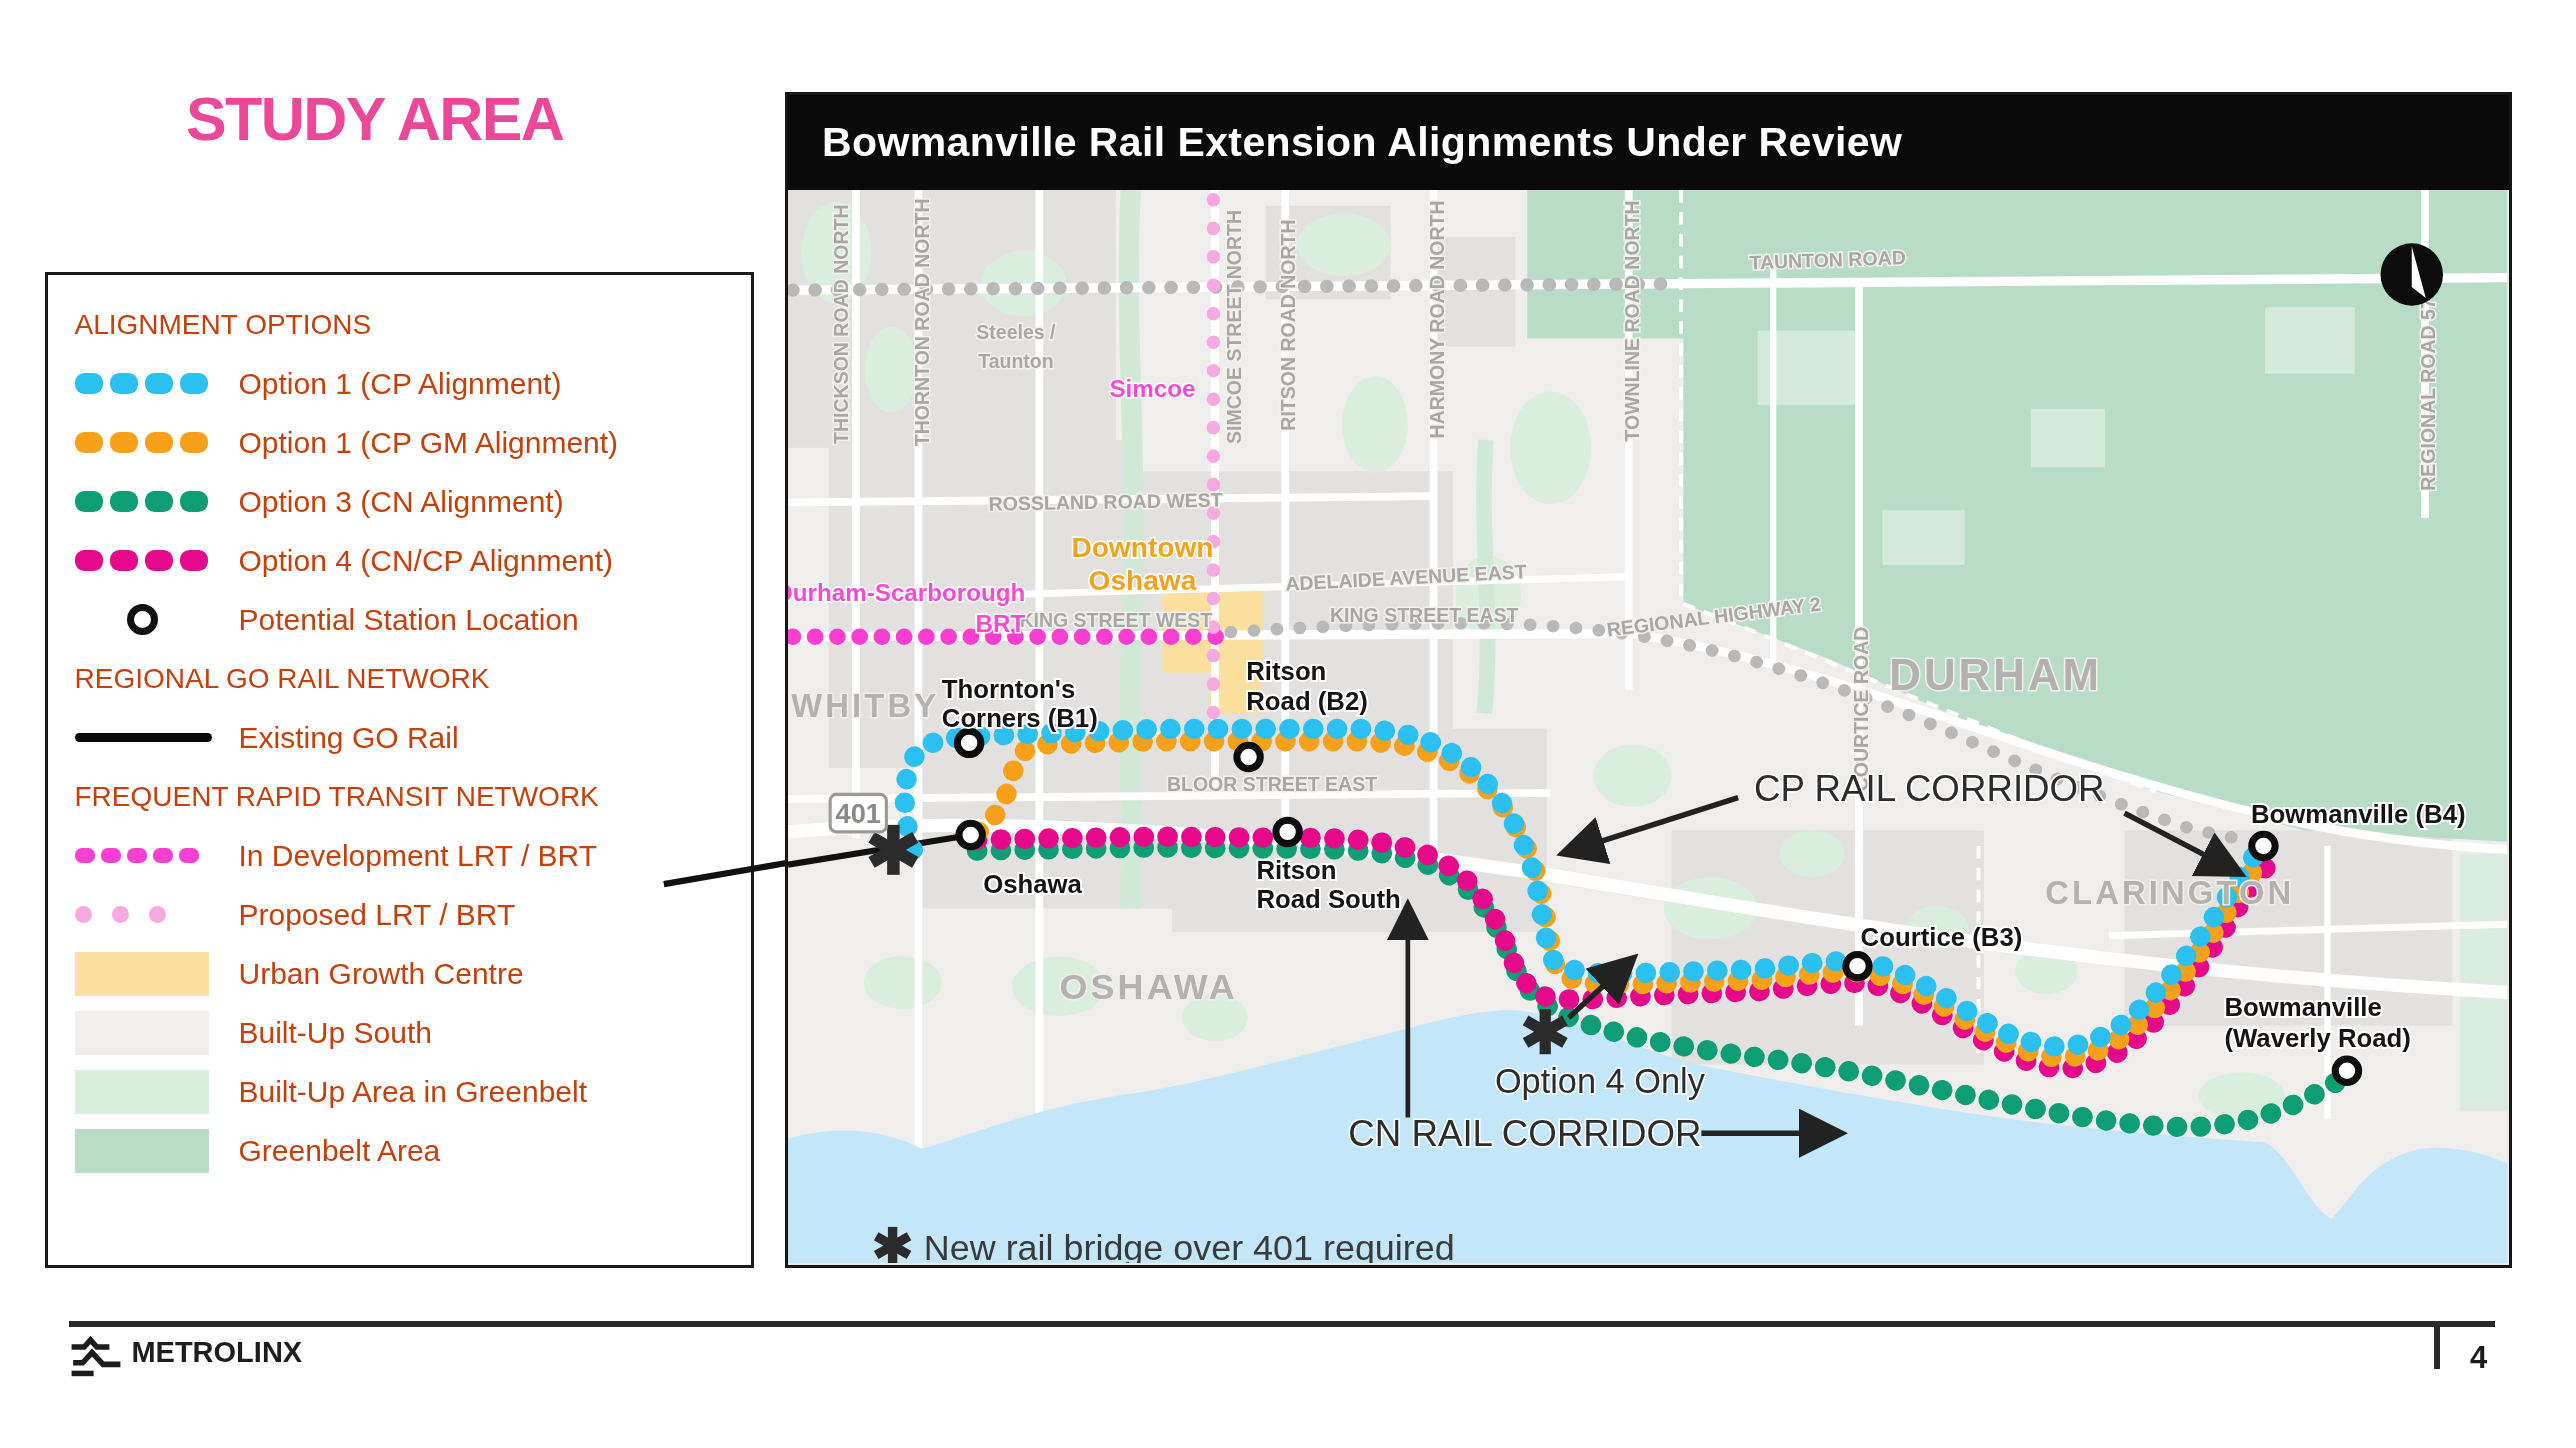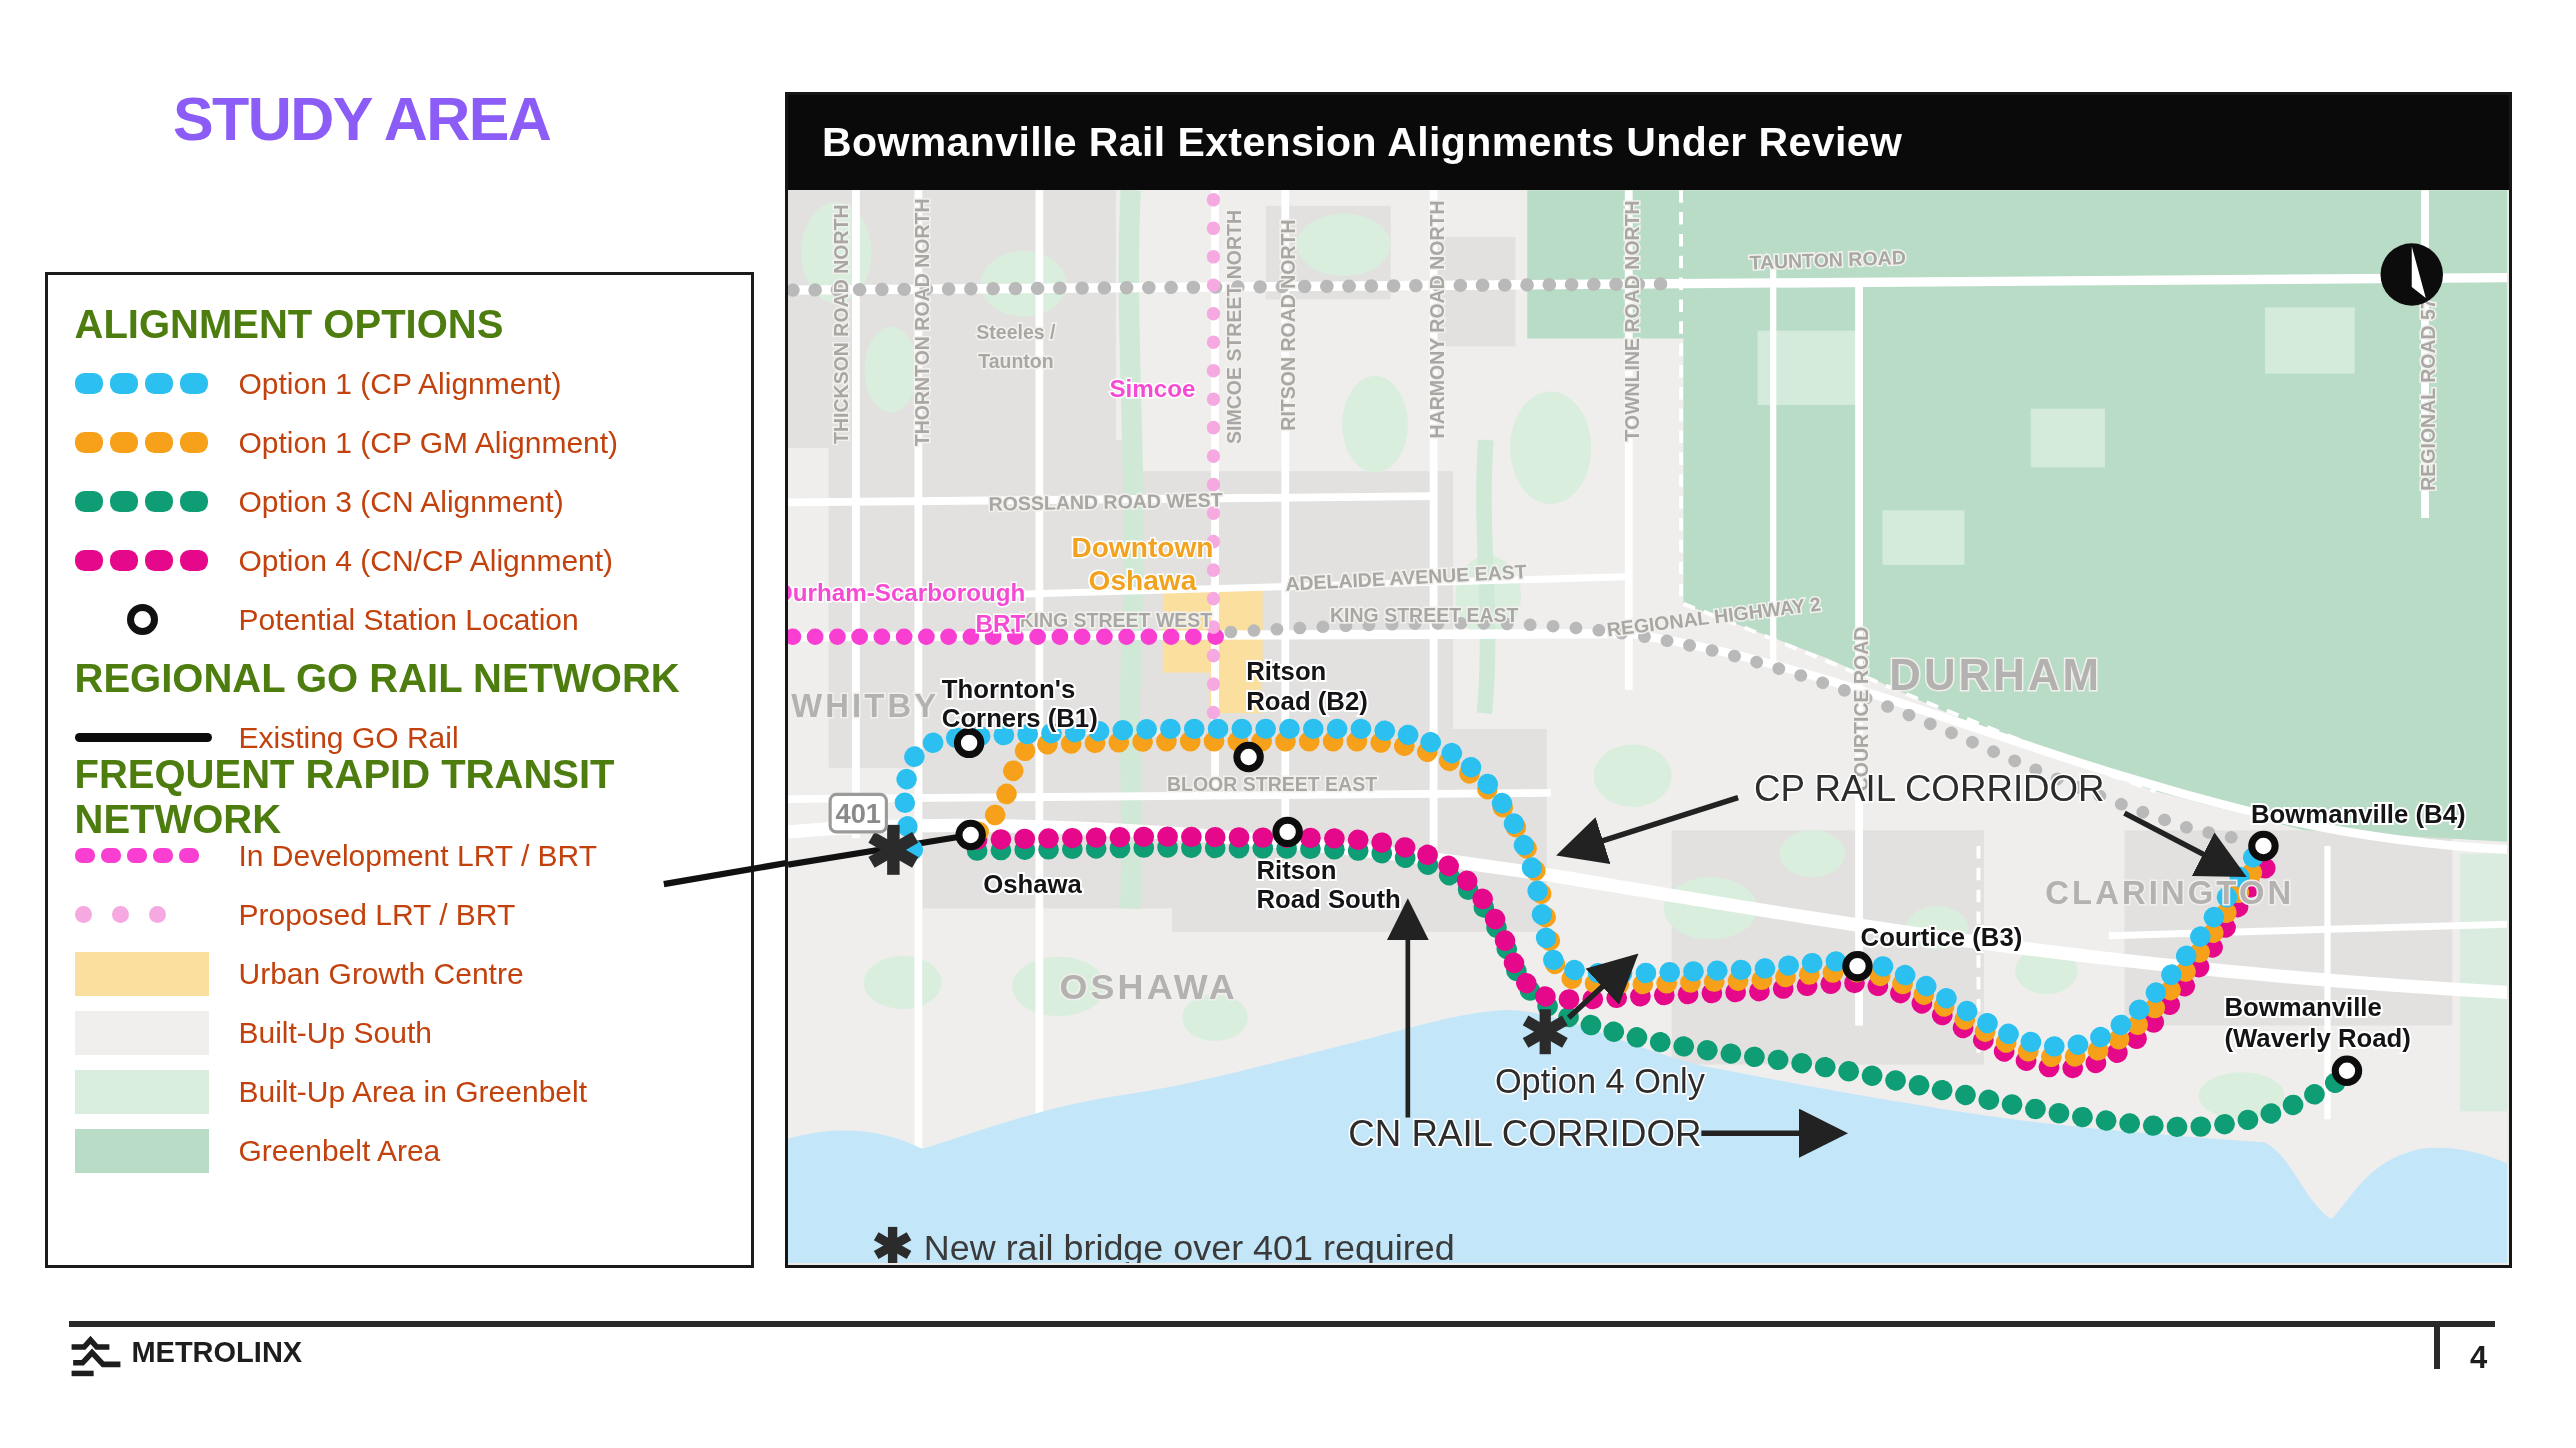--- a/index.html
+++ b/index.html
@@ -1,24 +1,24 @@
 <!DOCTYPE html>
 <html style="font-size:12.5px"><head>
 <meta charset="utf-8">
 <style>
   html,body{margin:0;padding:0;background:#ffffff;}
   body{width:2576px;height:1449px;position:relative;overflow:hidden;
        font-family:"Liberation Sans",sans-serif;color:#2e2e2e;}
-  .page-title{position:absolute;left:173px;top:84px;font-size:61px;font-weight:900;
-       letter-spacing:-1.6px;color:#8b5cf6;}
+  .page-title{position:absolute;left:186px;top:84px;font-size:61px;font-weight:900;
+       letter-spacing:-1.6px;color:#ec4899;}
   
   .legend{position:absolute;left:45px;top:272px;width:709px;height:996px;
        background:#fff;border:3.1px solid #1b1b1b;box-sizing:border-box;padding:20px 0 0 26.5px;}
   .lg-row{height:59px;display:flex;align-items:center;}
-  .lg-head{font-size:40px;font-weight:700;color:#4d7c0f;letter-spacing:0px;}
+  .lg-head{font-size:28px;font-weight:400;color:#c2410c;letter-spacing:0px;}
   .lg-sample{width:164px;flex:0 0 164px;display:flex;align-items:center;}
   .lg-label{font-size:30px;color:#c2410c;}
   .dash{display:inline-block;border-radius:9.4px;margin-right:7px;}
   .dash.big{width:28px;height:21px;}
   .dash.small{width:20px;height:15.6px;border-radius:7px;margin-right:6.2px;}
   .dot{display:inline-block;border-radius:50%;width:17px;height:17px;margin-right:20px;}
   .sq{display:inline-block;width:15.6px;height:15.6px;margin-right:25px;border-radius:3.1px;}
   .swatch{width:134px;height:44px;}
   .ring{width:17px;height:17px;border:7px solid #111;border-radius:50%;margin-left:52px;}
   .goline{width:137px;height:8.6px;background:#0b0b0b;border-radius:4.7px;}

